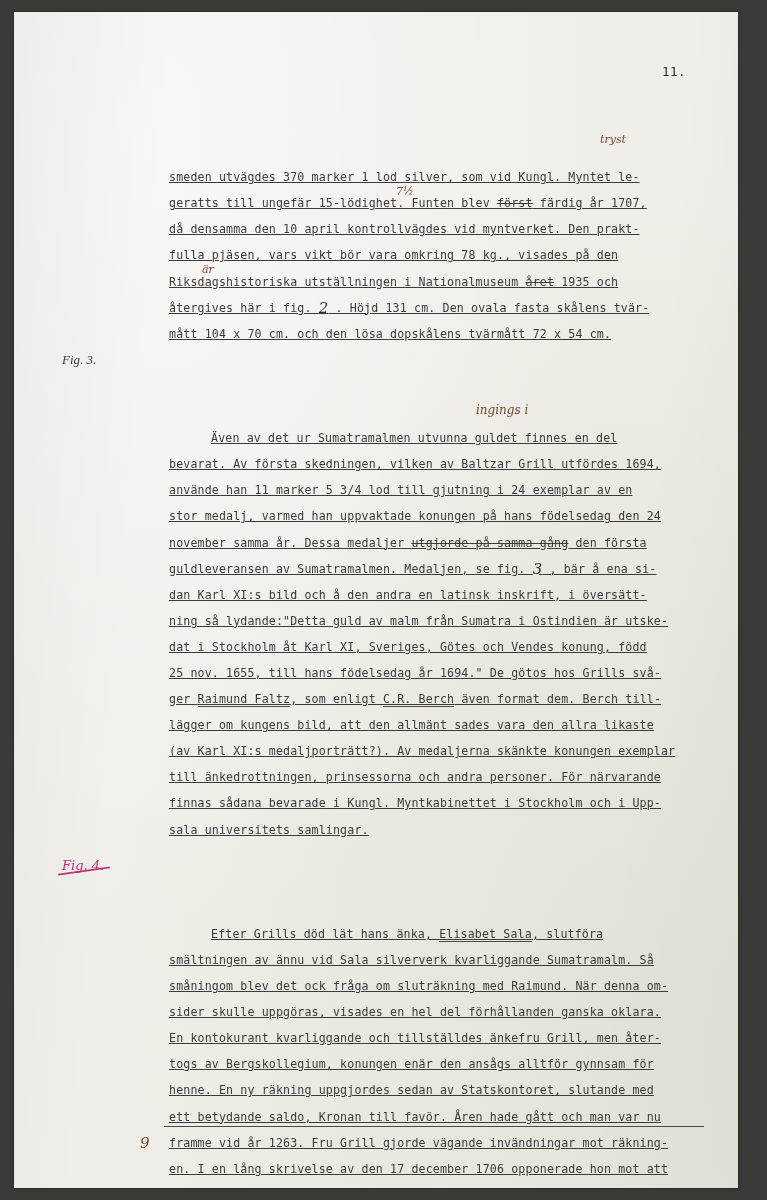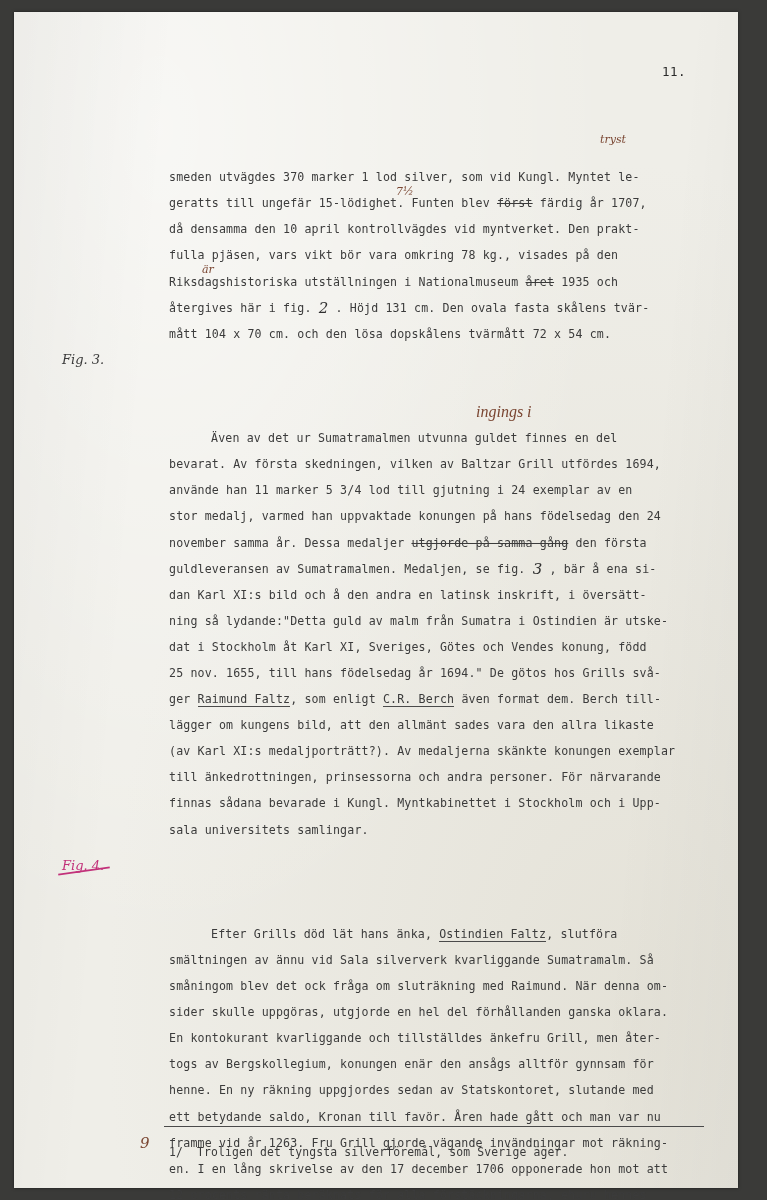--- a/index.html
+++ b/index.html
@@ -47,20 +47,21 @@
     top: 100px;
     width: 535px;
     font-size: 11.6px;
     line-height: 26.1px;
     color: #3b3b3b;
     letter-spacing: 0.15px;
     white-space: pre-wrap;
   }
   .para {
     margin: 0 0 0 0;
+    text-decoration: underline;
   }
   .para + .para {
     margin-top: 0;
   }
   .indent {
     display: inline-block;
     width: 42px;
   }
   .strike {
     position: relative;
@@ -156,40 +157,39 @@
 <span>ning så lydande:"Detta guld av malm från Sumatra i Ostindien är utske-</span>
 <span>dat i Stockholm åt Karl XI, Sveriges, Götes och Vendes konung, född</span>
 <span>25 nov. 1655, till hans födelsedag år 1694." De götos hos Grills svå-</span>
 <span>ger <span class="ulined">Raimund Faltz</span>, som enligt <span class="ulined">C.R. Berch</span> även format dem. Berch till-</span>
 <span>lägger om kungens bild, att den allmänt sades vara den allra likaste</span>
 <span>(av Karl XI:s medaljporträtt?). Av medaljerna skänkte konungen exemplar</span>
 <span>till änkedrottningen, prinsessorna och andra personer. För närvarande</span>
 <span>finnas sådana bevarade i Kungl. Myntkabinettet i Stockholm och i Upp-</span>
 <span>sala universitets samlingar.</span></div>
 
-    <div class="para"><span class="indent"></span><span>Efter Grills död lät hans änka, <span class="ulined">Ostindien Faltz</span>, slutföra</span>
+    <div class="para"><span class="indent"></span><span>Efter Grills död lät hans änka, <span class="ulined">Elisabet Sala</span>, slutföra</span>
 <span>smältningen av ännu vid Sala silververk kvarliggande Sumatramalm. Så</span>
 <span>småningom blev det ock fråga om sluträkning med Raimund. När denna om-</span>
-<span>sider skulle uppgöras, utgjorde en hel del förhållanden ganska oklara.</span>
+<span>sider skulle uppgöras, visades en hel del förhållanden ganska oklara.</span>
 <span>En kontokurant kvarliggande och tillställdes änkefru Grill, men åter-</span>
 <span>togs av Bergskollegium, konungen enär den ansågs alltför gynnsam för</span>
 <span>henne. En ny räkning uppgjordes sedan av Statskontoret, slutande med</span>
 <span>ett betydande saldo, Kronan till favör. Åren hade gått och man var nu</span>
 <span>framme vid år 1263. Fru Grill gjorde vägande invändningar mot räkning-</span>
 <span>en. I en lång skrivelse av den 17 december 1706 opponerade hon mot att</span>
 <span>12 procents ränta beräknats för alla förstäckningarna, ehuru hennes</span>
 
 </div>
   </div>
 
   <div class="hand-above" style="left:578px; top:121px;margin-left:8px;">tryst</div>
   <div class="hand-above" style="left:382px; top:173px;">7½</div>
   <div class="hand-above" style="left:188px; top:251px;text-align:right;">är</div>
-  <div class="hand-above" style="left:462px; top:391px; font-size:16px;font-family:Liberation Serif, serif;">ingings i</div>
+  <div class="hand-above" style="left:462px; top:391px; font-size:12px;">ingings i</div>
 
-  <div class="margin-note" style="left:48px; top:340px;">Fig. 3.</div>
+  <div class="margin-note" style="left:48px; top:340px;font-family:Liberation Serif, serif;">Fig. 3.</div>
   <div class="margin-note pink" style="left:48px; top:846px;">Fig. 4.</div>
   <div class="pink-strike" style="left:44px; top:858px; width:52px;"></div>
 
   <div class="footnote-rule"></div>
   <div class="footnote-mark">9</div>
-  <div class="footnote"><span>1/</span>&nbsp;&nbsp;<span>Troligen det tyngsta silverföremål, som Sverige äger.</span></div>
 </div>
 
 </body></html>

